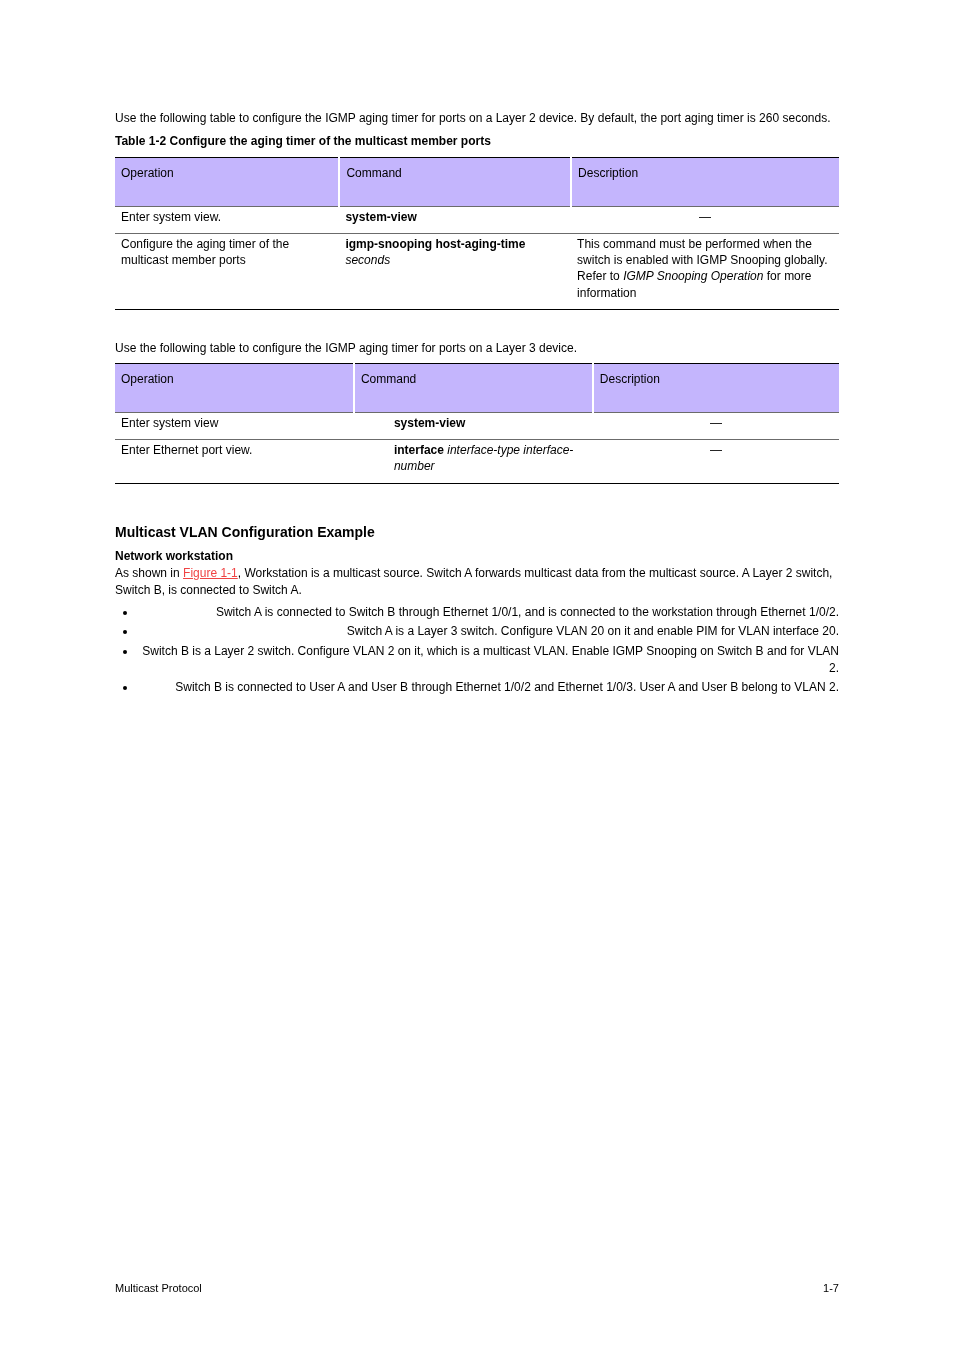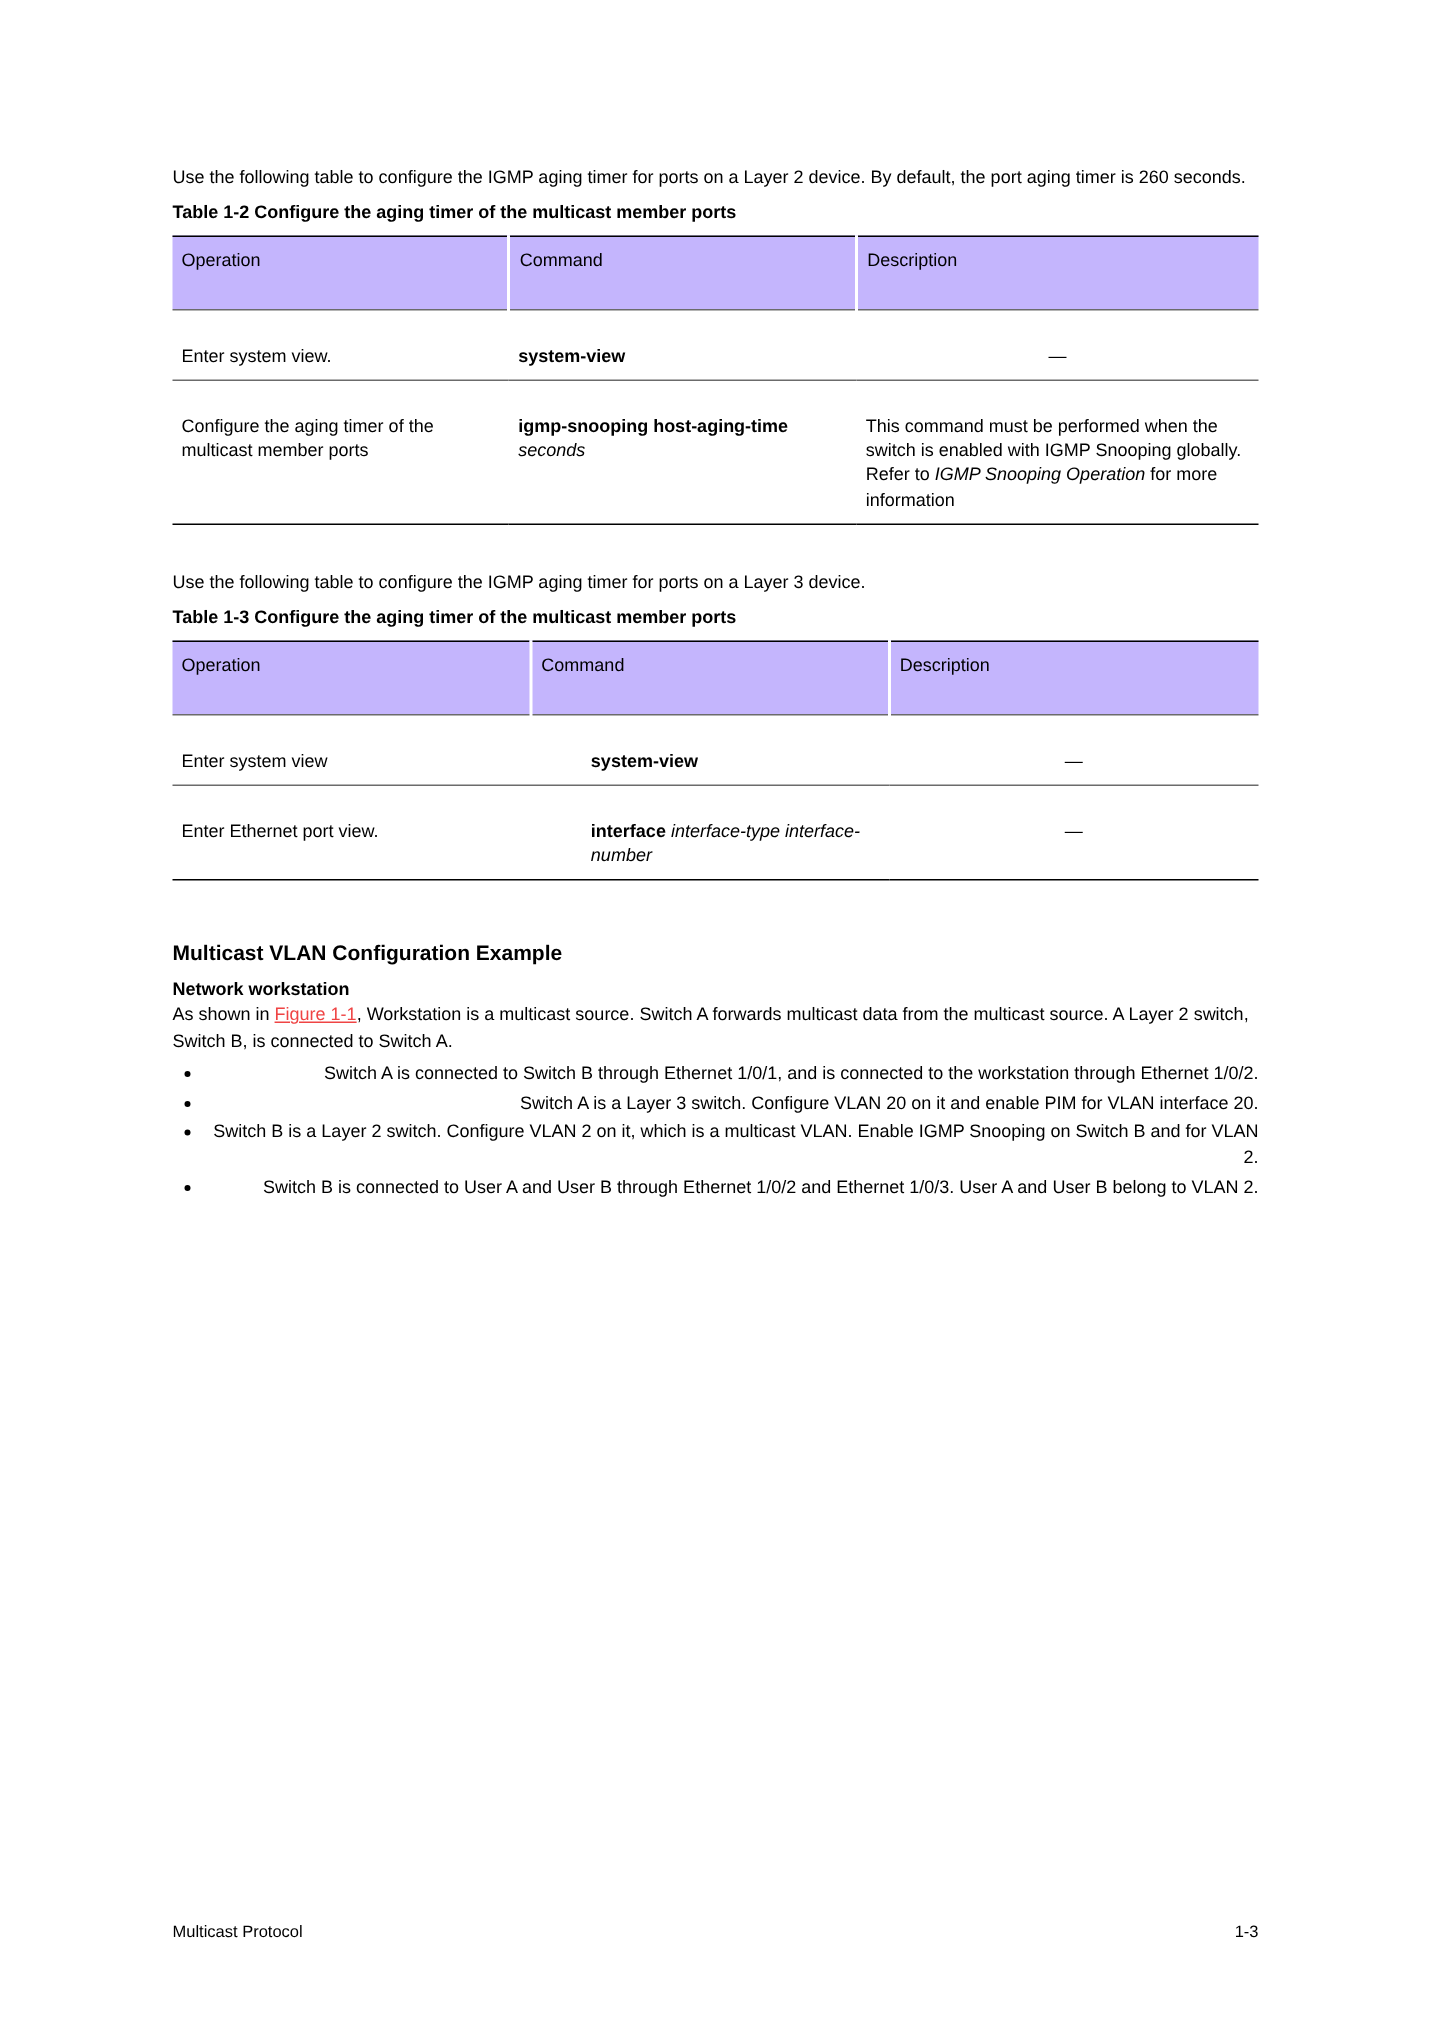--- a/index.html
+++ b/index.html
@@ -41,21 +41,21 @@
     border-bottom: 1px solid #6b6b6b;
     border-right: 2px solid #fff;
     text-align: left;
     font-weight: normal;
     padding: 8px 6px 26px 6px;
     vertical-align: top;
   }
   th:last-child { border-right: none; }
   td {
     border-bottom: 1px solid #6b6b6b;
-    padding: 22px 6px 8px 6px;
+    padding: 2px 6px 8px 6px;
     vertical-align: top;
     line-height: 1.35;
   }
   tbody tr:last-child td { border-bottom: 1.5px solid #000; }
   .t2 tbody tr:nth-child(1) td { text-align: center; }
   .t2 tbody tr:nth-child(1) td:nth-child(1) { text-align: left; }
   .t2 tbody tr:nth-child(1) td:nth-child(2) { text-align: left; }
   .t2 tbody tr:nth-child(1) td:nth-child(3) { text-align: left; }
   .t3 tbody td:nth-child(2) { text-align: left; padding-left: 40px;}
   .t3 tbody td:nth-child(3) { text-align: left; padding-left: 40px;}
@@ -107,21 +107,20 @@
       <tr>
         <td>Configure the aging timer of the multicast member ports</td>
         <td><b>igmp-snooping host-aging-time</b> <i>seconds</i></td>
         <td>This command must be performed when the switch is enabled with IGMP Snooping globally. Refer to <i>IGMP Snooping Operation</i> for more information</td>
       </tr>
     </tbody>
   </table>
 
   <p class="section-intro">Use the following table to configure the IGMP aging timer for ports on a Layer 3 device.</p>
 
-  <p class="table-caption">Table 1-3 Configure the aging timer of the multicast member ports</p>
   <table class="t3">
     <thead>
       <tr>
         <th>Operation</th>
         <th>Command</th>
         <th>Description</th>
       </tr>
     </thead>
     <tbody>
       <tr>
@@ -144,14 +143,14 @@
     <a href="#" class="link">Figure 1-1</a><span>, Workstation is a multicast source. Switch A forwards multicast data from the multicast source. A Layer 2 switch, Switch B, is connected to Switch A.</span>
   </p>
   <ul>
     <li>Switch A is connected to Switch B through Ethernet 1/0/1, and is connected to the workstation through Ethernet 1/0/2.</li>
     <li>Switch A is a Layer 3 switch. Configure VLAN 20 on it and enable PIM for VLAN interface 20.</li>
     <li>Switch B is a Layer 2 switch. Configure VLAN 2 on it, which is a multicast VLAN. Enable IGMP Snooping on Switch B and for VLAN 2.</li>
     <li>Switch B is connected to User A and User B through Ethernet 1/0/2 and Ethernet 1/0/3. User A and User B belong to VLAN 2.</li>
   </ul>
 
   <div class="footer">Multicast Protocol</div>
-  <div class="pagenum">1-3</div>
+  <div class="pagenum">1-7</div>
 </div>
 
 </body></html>

